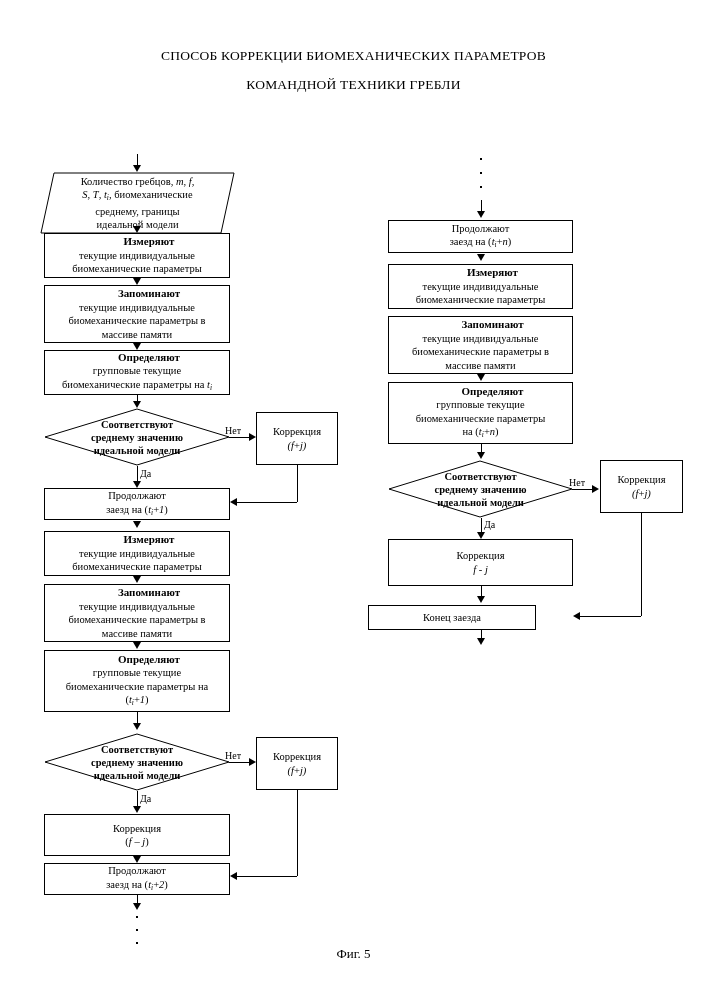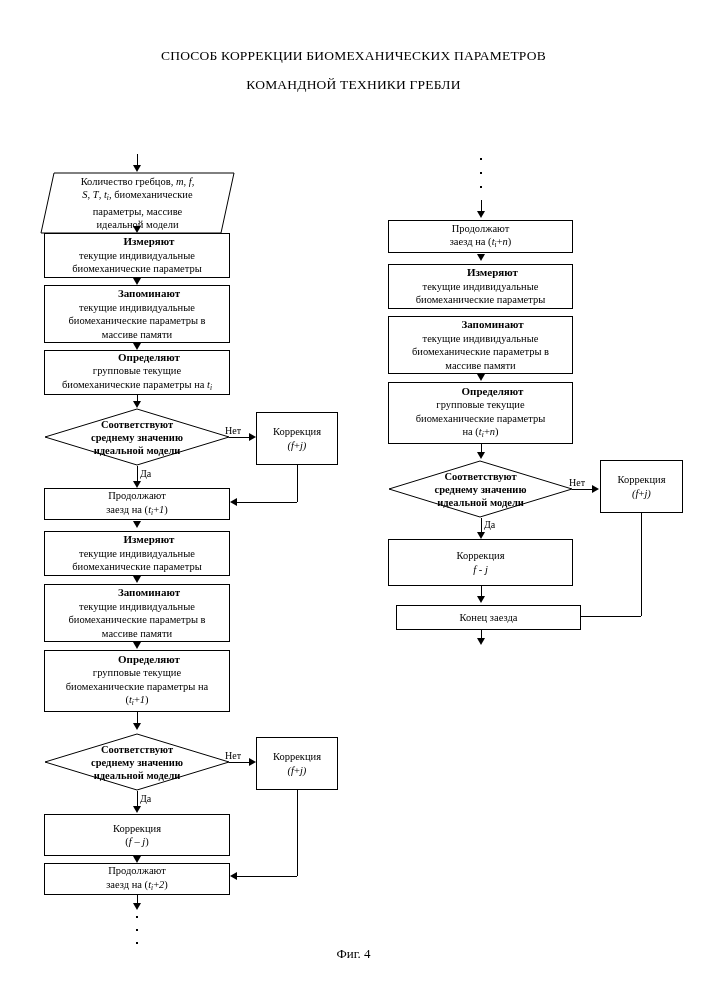--- a/index.html
+++ b/index.html
@@ -54,21 +54,21 @@
   <div class="ln-v" style="left:137px;top:154px;height:14px;"></div>
   <div class="arw-d" style="left:133px;top:165px;"></div>
 
   <div class="node io" style="left:40px;top:172px;width:195px;height:62px;">
     <svg class="shape" viewBox="0 0 195 62" preserveAspectRatio="none">
       <polygon points="14,1 194,1 181,61 1,61" fill="#fff" stroke="#000" stroke-width="1"></polygon>
     </svg>
     <div class="txt">
       <span class="ln">Количество гребцов, <i class="v">m</i>, <i class="v">f</i>,</span>
       <span class="ln"><i class="v">S</i>, <i class="v">T</i>, <i class="v">t</i><sub>i</sub>, биомеханические</span>
-      <span class="ln">параметры, массиве</span>
+      <span class="ln">среднему, границы</span>
       <span class="ln">идеальной модели</span>
     </div>
   </div>
   <div class="ln-v" style="left:137px;top:234px;height:8px;"></div>
   <div class="arw-d" style="left:133px;top:226px;"></div>
 
   <div class="node" style="left:44px;top:233px;width:186px;height:45px;">
     <span class="ln bold">Измеряют</span>
     <span class="ln">текущие индивидуальные</span>
     <span class="ln">биомеханические параметры</span>
@@ -249,22 +249,22 @@
   <div class="ln-h" style="left:579px;top:616px;width:62px;"></div>
   <div class="arw-l" style="left:573px;top:612px;"></div>
 
   <div class="node" style="left:388px;top:539px;width:185px;height:47px;">
     <span class="ln">Коррекция</span>
     <span class="ln"><i class="v">f</i> - <i class="v">j</i></span>
   </div>
   <div class="ln-v" style="left:481px;top:586px;height:10px;"></div>
   <div class="arw-d" style="left:477px;top:596px;"></div>
 
-  <div class="node" style="left:396px;top:605px;width:185px;height:25px;font-family:Liberation Serif, serif;">
+  <div class="node" style="left:368px;top:605px;width:168px;height:25px;font-family:Liberation Serif, serif;">
     <span class="ln">Конец заезда</span>
   </div>
   <div class="ln-v" style="left:481px;top:630px;height:10px;"></div>
   <div class="arw-d" style="left:477px;top:638px;"></div>
 
 
-  <div class="figcap">Фиг. 4</div>
+  <div class="figcap">Фиг. 5</div>
 
 </div>
 
 </body></html>

